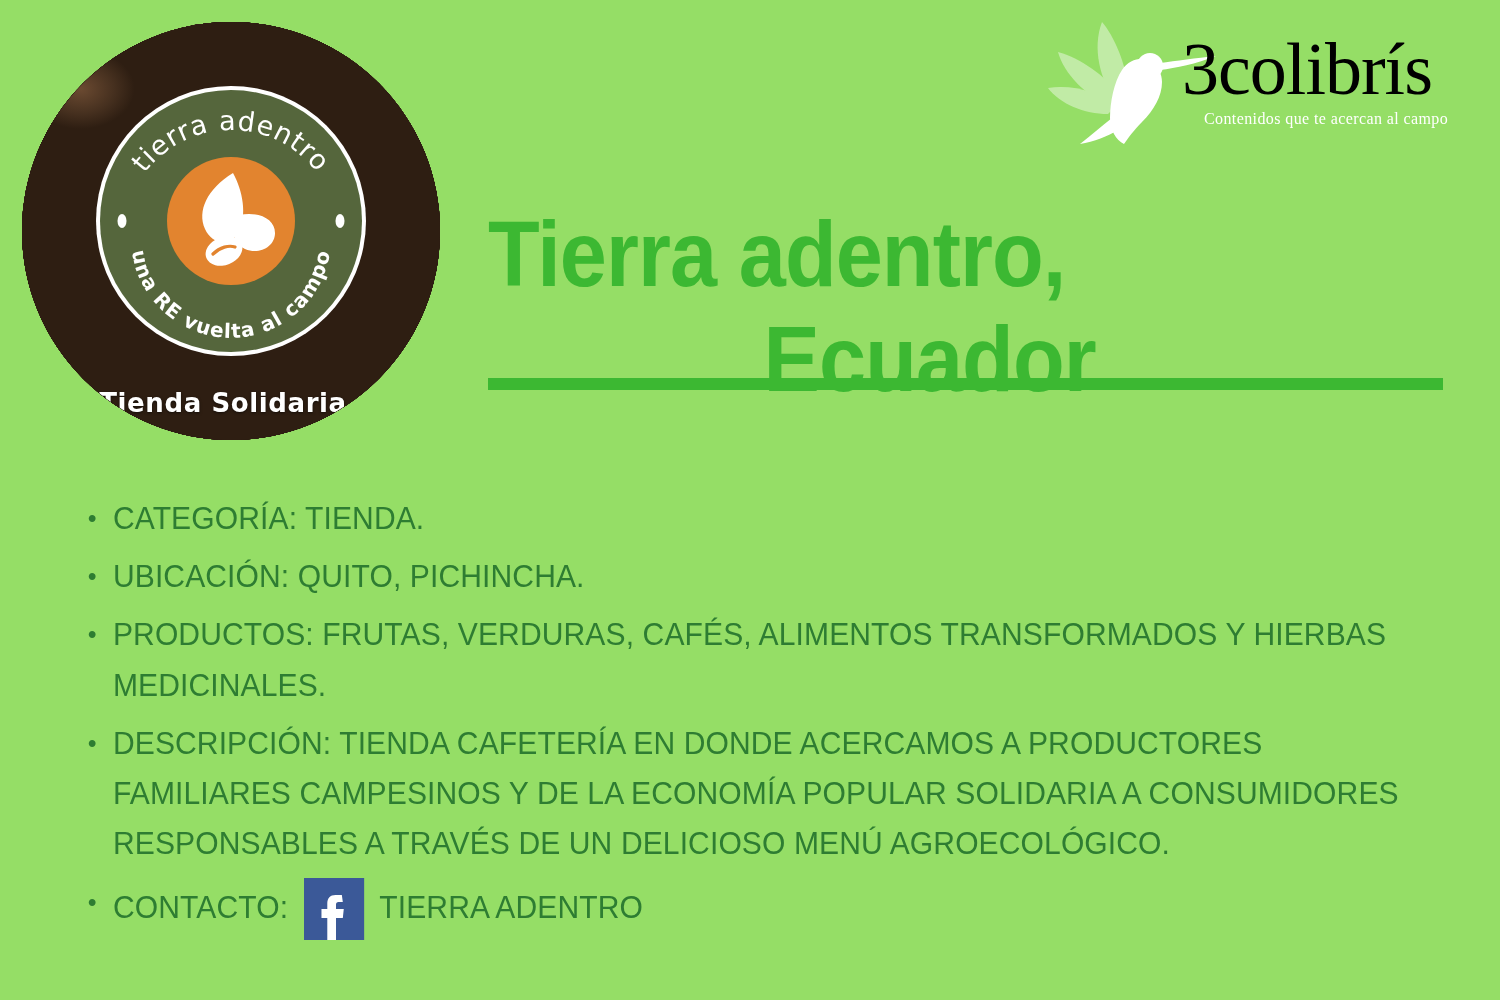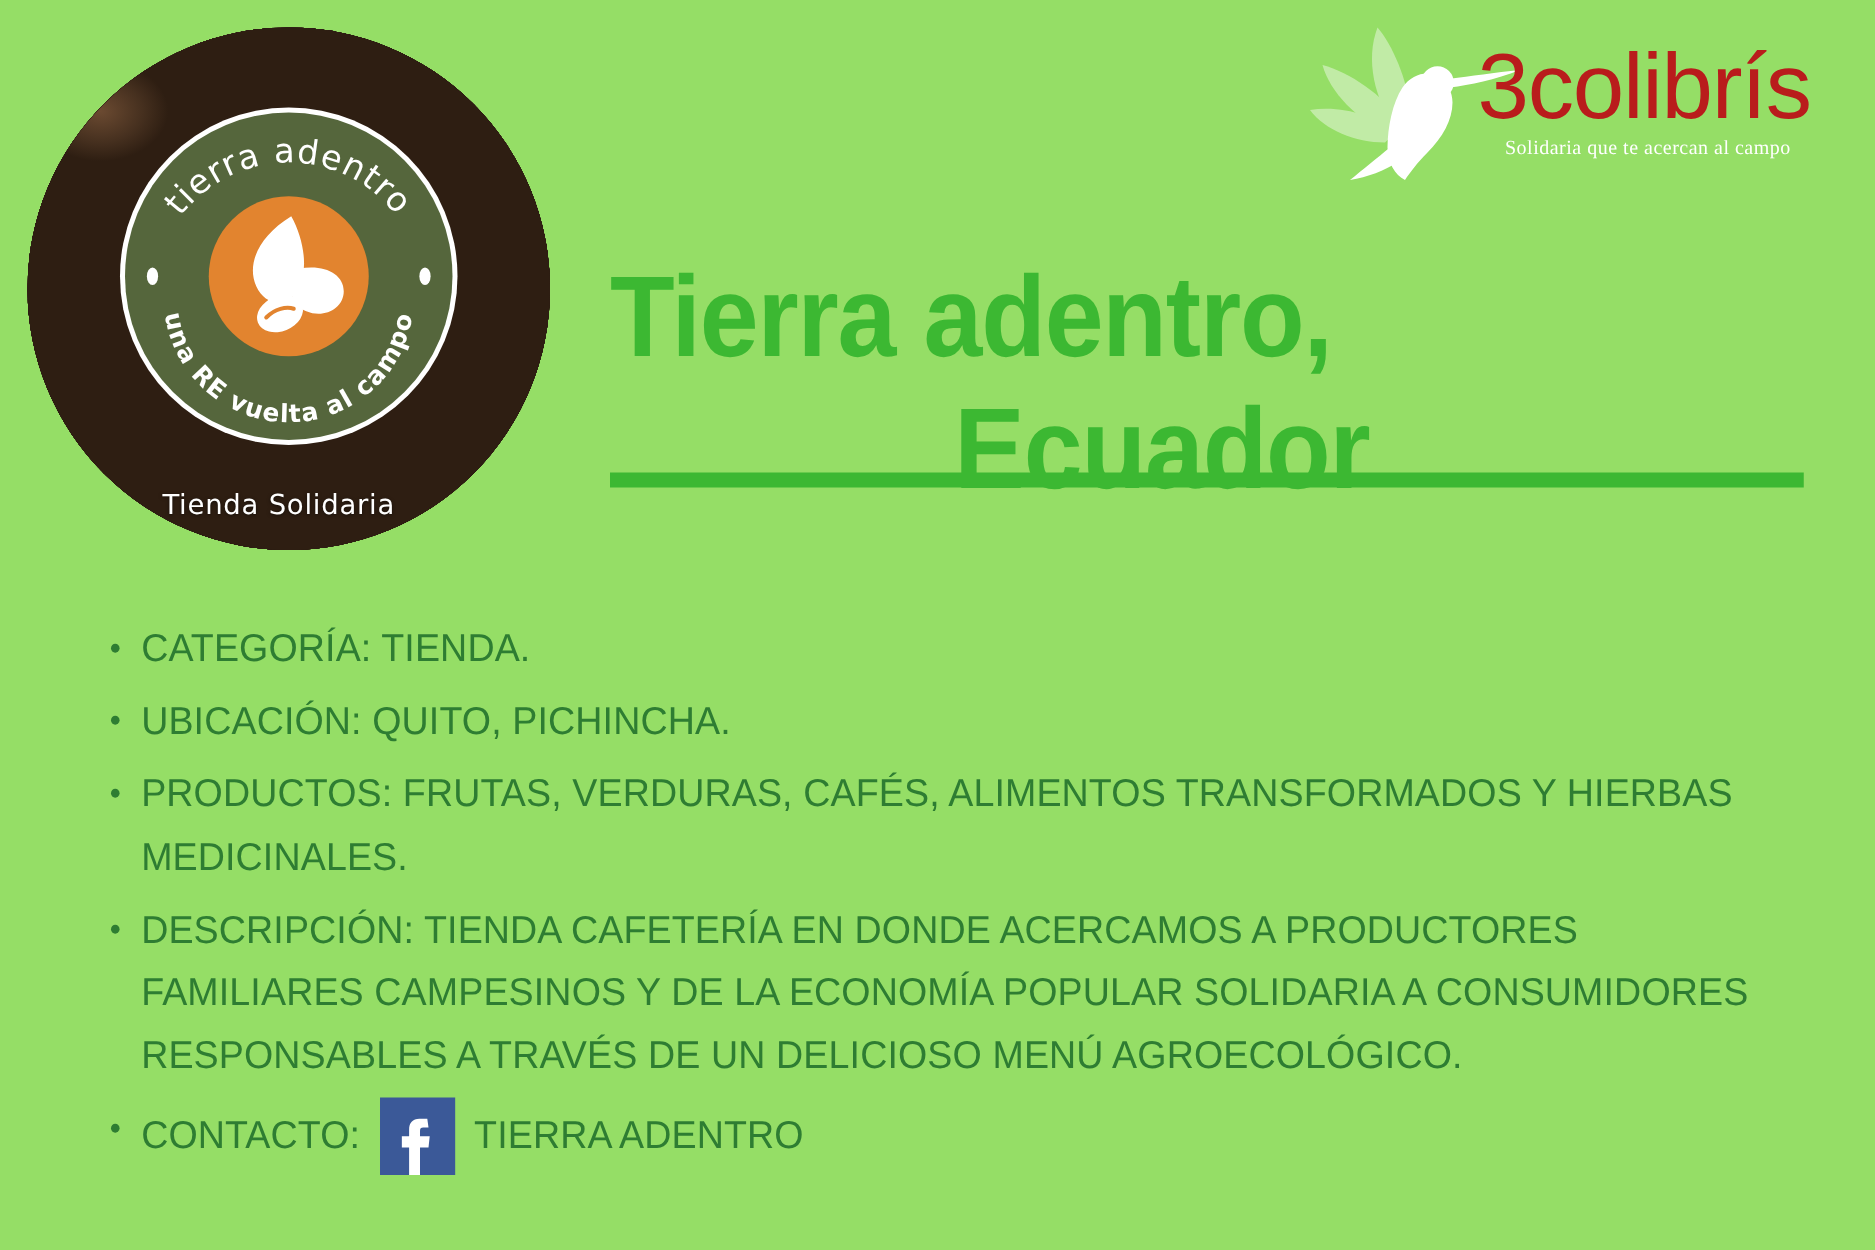--- a/index.html
+++ b/index.html
@@ -92,41 +92,41 @@
     fill: #ffffff;
   }
   #logo-caption {
     position: absolute;
     left: 0;
     right: 16px;
     bottom: 22px;
     text-align: center;
     color: #ffffff;
     font-family: "DejaVu Sans", sans-serif;
-    font-weight: normal;
-    font-size: 22px;
+    font-weight: bold;
+    font-size: 26px;
     line-height: 1.12;
     letter-spacing: 0.6px;
     text-shadow: 0 1px 3px rgba(0,0,0,0.55);
   }
 
   
   #colibris-logo {
     position: absolute;
     right: 56px;
     top: 14px;
     width: 400px;
     height: 132px;
   }
   #colibris-wordmark {
     position: absolute;
     left: 138px;
     top: 18px;
-    color: #b91c1c;
-    font-family: Liberation Sans, sans-serif;
+    color: #000000;
+    font-family: Liberation Serif, serif;
     font-size: 74px;
     line-height: 1;
     letter-spacing: -1px;
   }
   #colibris-tagline {
     position: absolute;
     left: 160px;
     top: 96px;
     color: #ffffff;
     font-family: "Liberation Serif", serif;
@@ -255,21 +255,21 @@
       <path d="M64 100 C 40 100, 16 90, 4 74 C 28 70, 56 78, 72 92 Z"></path>
     </g>
     <path d="M108 48 C 100 42, 86 44, 78 56 C 70 68, 66 88, 66 104
              C 66 116, 72 126, 80 130 C 84 124, 90 116, 98 108
              C 110 96, 118 82, 118 68 C 118 60, 114 52, 108 48 Z" fill="#ffffff"></path>
     <circle cx="106" cy="52" r="13" fill="#ffffff"></circle>
     <path d="M116 49 C 132 47, 152 44, 172 42 C 152 50, 132 54, 116 56 Z" fill="#ffffff"></path>
     <path d="M68 104 C 58 112, 46 122, 36 130 C 50 128, 64 122, 74 116 Z" fill="#ffffff"></path>
   </svg>
   <div id="colibris-wordmark">3colibrís</div>
-  <div id="colibris-tagline">Solidaria que te acercan al campo</div>
+  <div id="colibris-tagline">Contenidos que te acercan al campo</div>
 </div>
 
 <h1 id="page-title">
   <span>Tierra adentro,</span>
   <span class="line2">Ecuador</span>
 </h1>
 <div id="title-rule"></div>
 
 <ul id="info-list">
   <li>

